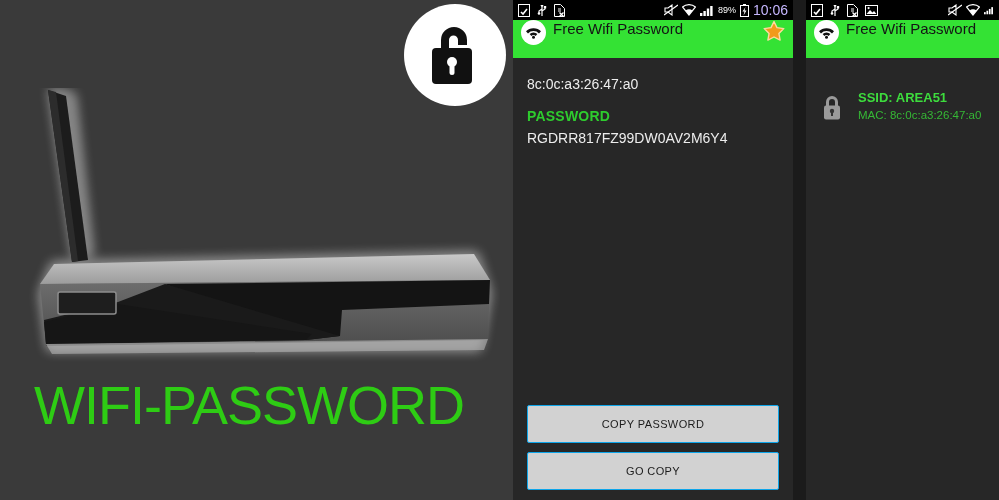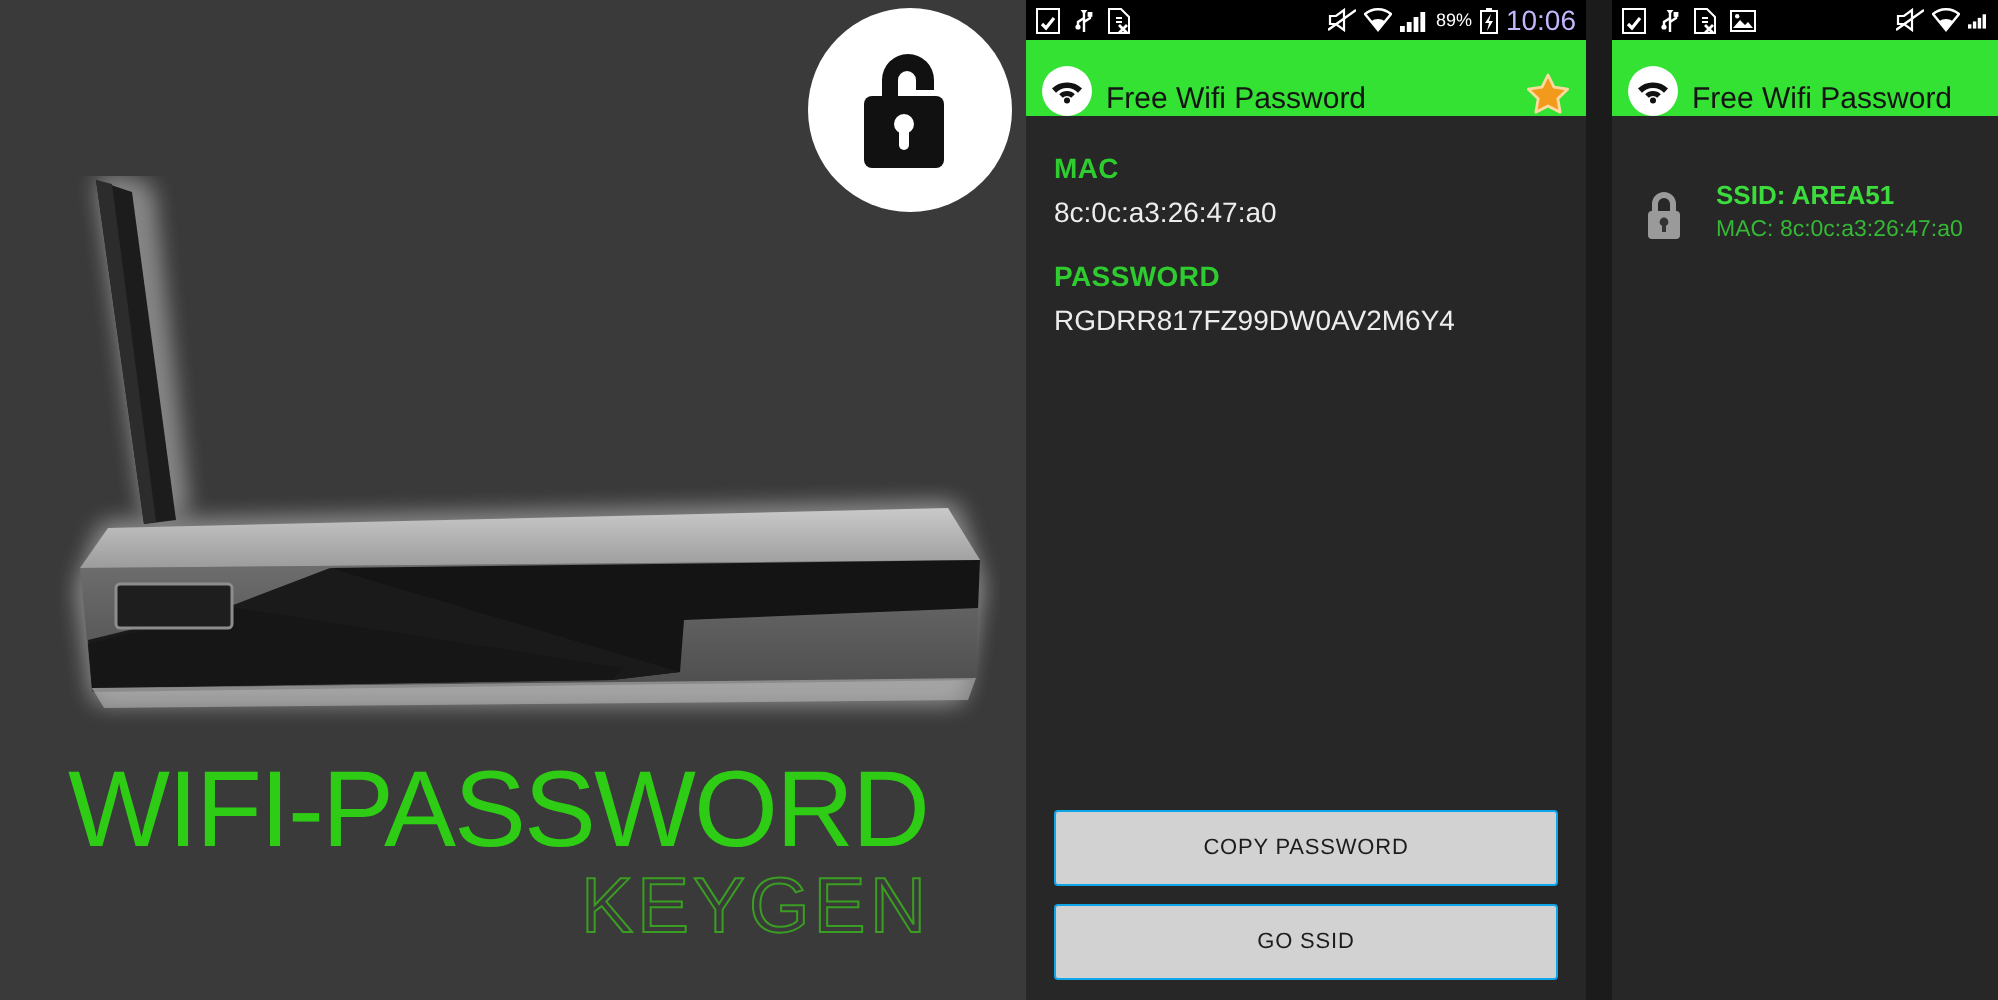--- a/index.html
+++ b/index.html
@@ -68,21 +68,21 @@
     gap:6px;
   }
   .sb-left { display:flex; align-items:center; gap:7px; }
   .sb-right { margin-left:auto; display:flex; align-items:center; gap:4px; }
   .sb-icon { display:block; }
   .sb-batt-pct { color:#ffffff; font-size:9px; line-height:1; }
   .sb-clock { color:#c4b5fd; font-size:14px; line-height:1; letter-spacing:0px; }
 
   .actionbar {
     height:38px; background:#34e234;
-    display:flex; align-items:flex-end;
+    display:flex; align-items:flex-start;
     padding:0 8px;
   }
   .ab-logo {
     width:25px; height:25px; border-radius:50%;
     background:#ffffff;
     display:flex; align-items:center; justify-content:center;
     flex:0 0 25px;
   }
   .ab-logo svg { width:17px; height:13px; display:block; }
   .ab-title {
@@ -186,21 +186,20 @@
     <div class="lock-badge">
       <svg viewBox="0 0 58 64" xmlns="http://www.w3.org/2000/svg">
         <path d="M15 27 L15 17 a13 13 0 0 1 26 0 L41 22 L32 22 L32 17 a4.5 4.5 0 0 0 -9 0 L23 27 Z" fill="#111111"></path>
         <rect x="6" y="25" width="40" height="36" rx="4" fill="#111111"></rect>
         <circle cx="26" cy="39" r="5" fill="#ffffff"></circle>
         <rect x="23.5" y="39" width="5" height="13" rx="2.5" fill="#ffffff"></rect>
       </svg>
     </div>
 
     <div class="promo-title">WIFI-PASSWORD</div>
-    <div class="promo-sub">KEYGEN</div>
   </div>
 
   <div class="phone phone-main">
 
     <div class="statusbar">
       <div class="sb-left">
         <svg class="sb-icon" width="12" height="13" viewBox="0 0 12 13">
           <rect x="0.5" y="0.5" width="11" height="12" fill="none" stroke="#ffffff"></rect>
           <path d="M3 8 l2 2 l4 -5" fill="none" stroke="#ffffff" stroke-width="1.6"></path>
         </svg>
@@ -252,32 +251,31 @@
       <div class="ab-title">Free Wifi Password</div>
       <div class="ab-star">
         <svg viewBox="0 0 22 22" xmlns="http://www.w3.org/2000/svg">
           <path d="M11 1.5 L14 7.6 L20.8 8.6 L15.9 13.4 L17.1 20.1 L11 17 L4.9 20.1 L6.1 13.4 L1.2 8.6 L8 7.6 Z" fill="#f29a1b" stroke="#ffd9a0" stroke-width="1.4" stroke-linejoin="round"></path>
         </svg>
       </div>
     </div>
 
     <div class="content">
       <div class="field">
-        <div class="field-label">MAC</div>
         <div class="field-value">8c:0c:a3:26:47:a0</div>
       </div>
       <div class="field">
         <div class="field-label">PASSWORD</div>
         <div class="field-value">RGDRR817FZ99DW0AV2M6Y4</div>
       </div>
     </div>
 
     <div class="buttons">
       <div class="btn">COPY PASSWORD</div>
-      <div class="btn">GO SSID</div>
+      <div class="btn">GO COPY</div>
     </div>
   </div>
 
   <div class="divider"></div>
 
   <div class="phone phone-right">
 
     <div class="statusbar">
       <div class="sb-left">
         <svg class="sb-icon" width="12" height="13" viewBox="0 0 12 13">

